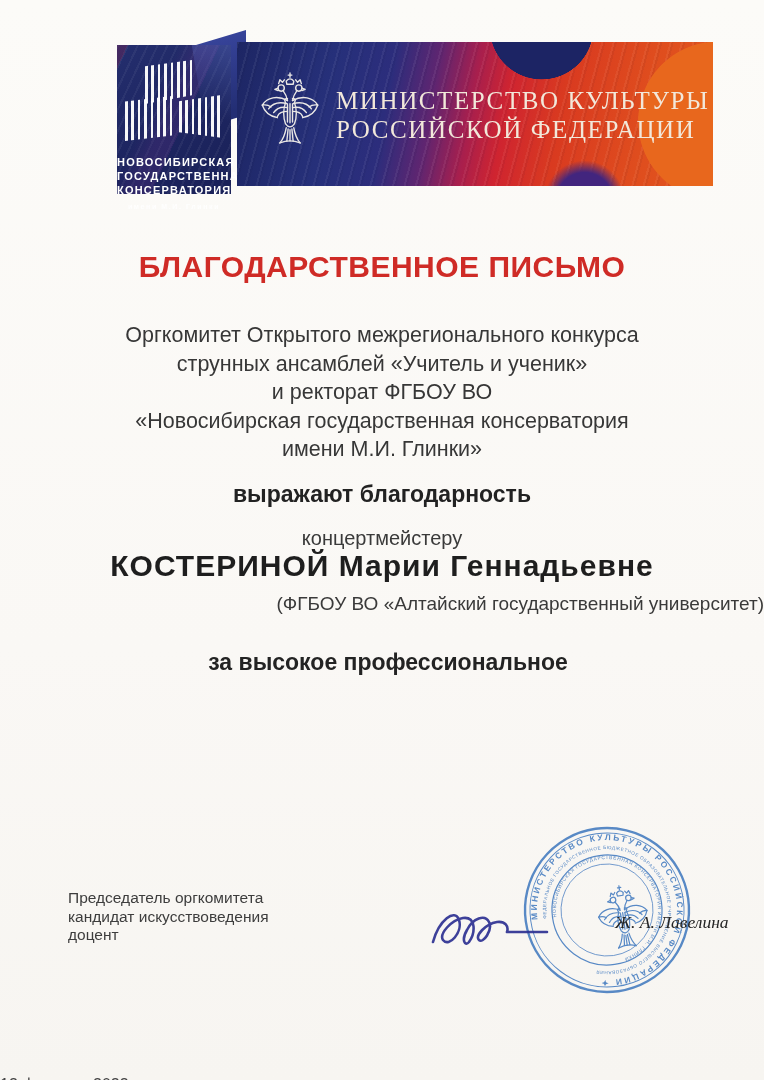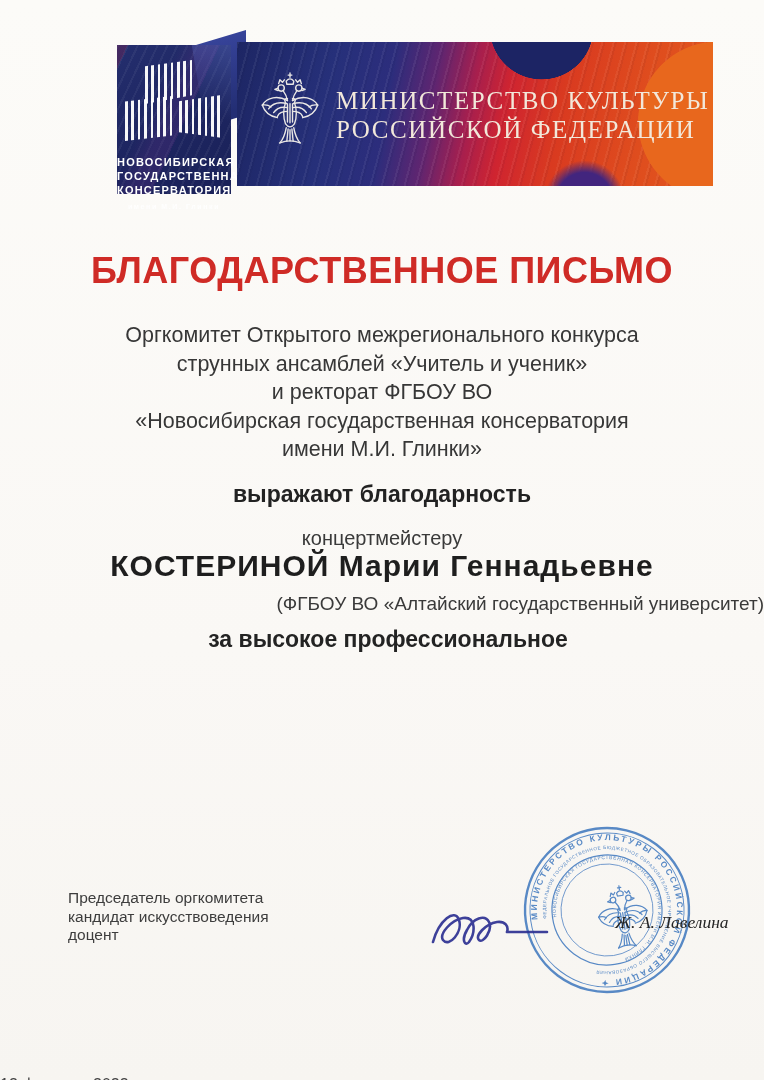--- a/index.html
+++ b/index.html
@@ -44,34 +44,34 @@
       radial-gradient(circle 40px at 73% 110%, #42257e 0 70%, rgba(66,37,126,0) 100%),
       radial-gradient(circle 80px at 101% 55%, #e8671d 0 99%, rgba(232,103,29,0) 100%),
       repeating-linear-gradient(105deg, rgba(255,255,255,.055) 0 2px, rgba(10,10,40,.05) 2px 4px, transparent 4px 11px),
       linear-gradient(100deg,#1d2664 0%,#26307a 20%,#2c2d7c 32%,#5f2570 41%,#a81f4d 49%,#cf2430 56%,#d93a20 67%,#df4d1e 84%,#e2571e 100%);
   }
   .banner-eagle{position:absolute;left:20px;top:29px;width:66px;height:82px;color:#f5f2ec;opacity:.95;}
   .banner-text{position:absolute;left:99px;top:44px;color:#f2e8da;
     font-family:"Liberation Serif",serif;font-size:25px;line-height:29px;letter-spacing:1.6px;font-weight:400;}
   
   .title{position:absolute;left:0;right:0;top:250px;margin:0;text-align:center;
-    color:#cf2b26;font-size:36px;font-weight:800;letter-spacing:.5px;}
+    color:#cf2b26;font-size:30px;font-weight:800;letter-spacing:.5px;}
   .paragraph{position:absolute;left:0;right:0;top:321px;text-align:center;
     color:#373737;font-size:21.5px;line-height:28.5px;}
   .gratitude{position:absolute;left:0;right:0;top:481px;text-align:center;
     color:#222;font-size:23px;font-weight:bold;}
   .role{position:absolute;left:0;right:0;top:527px;text-align:center;
     color:#3a3a3a;font-size:20px;}
   .recipient{position:absolute;left:0;right:0;top:549px;text-align:center;
     color:#1e1e1e;font-size:30px;font-weight:bold;letter-spacing:1px;}
   .affiliation{position:absolute;left:0;right:0;top:593px;text-align:right;
     color:#3a3a3a;font-size:19px;}
   .reason{position:absolute;left:0;right:0;text-align:center;
     color:#232323;font-size:23px;font-weight:bold;}
-  .r1{top:626px;padding-left:12px;} .r2{top:660px;}
+  .r1{top:649px;padding-left:12px;} .r2{top:660px;}
   
   .official{position:absolute;left:68px;top:889px;color:#3d3d3d;
     font-size:15.5px;line-height:18.5px;}
   .signature-svg{position:absolute;left:425px;top:892px;z-index:4;}
   .stamp-svg{position:absolute;left:521px;top:824px;z-index:1;color:#4b80c2;opacity:.92;
     transform:rotate(-8deg);}
   .official-name{position:absolute;left:615px;top:912px;z-index:3;color:#242424;
     font-family:"Liberation Serif",serif;font-size:17.5px;font-style:italic;}
   .date{position:absolute;left:0;right:0;top:1076px;
     color:#454545;font-size:16px;}

